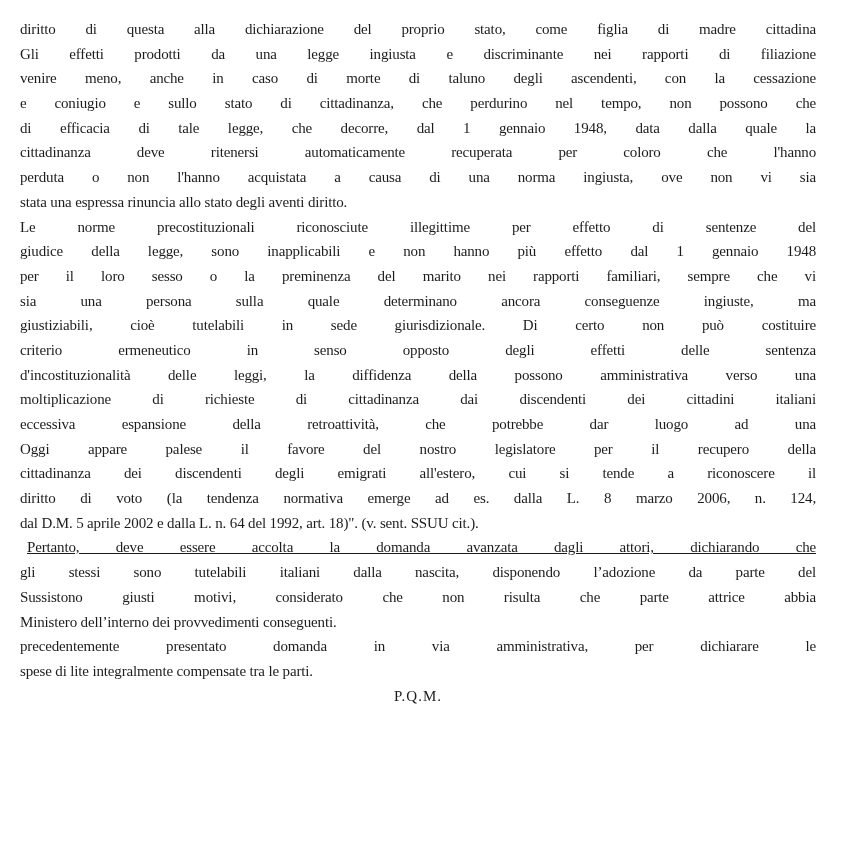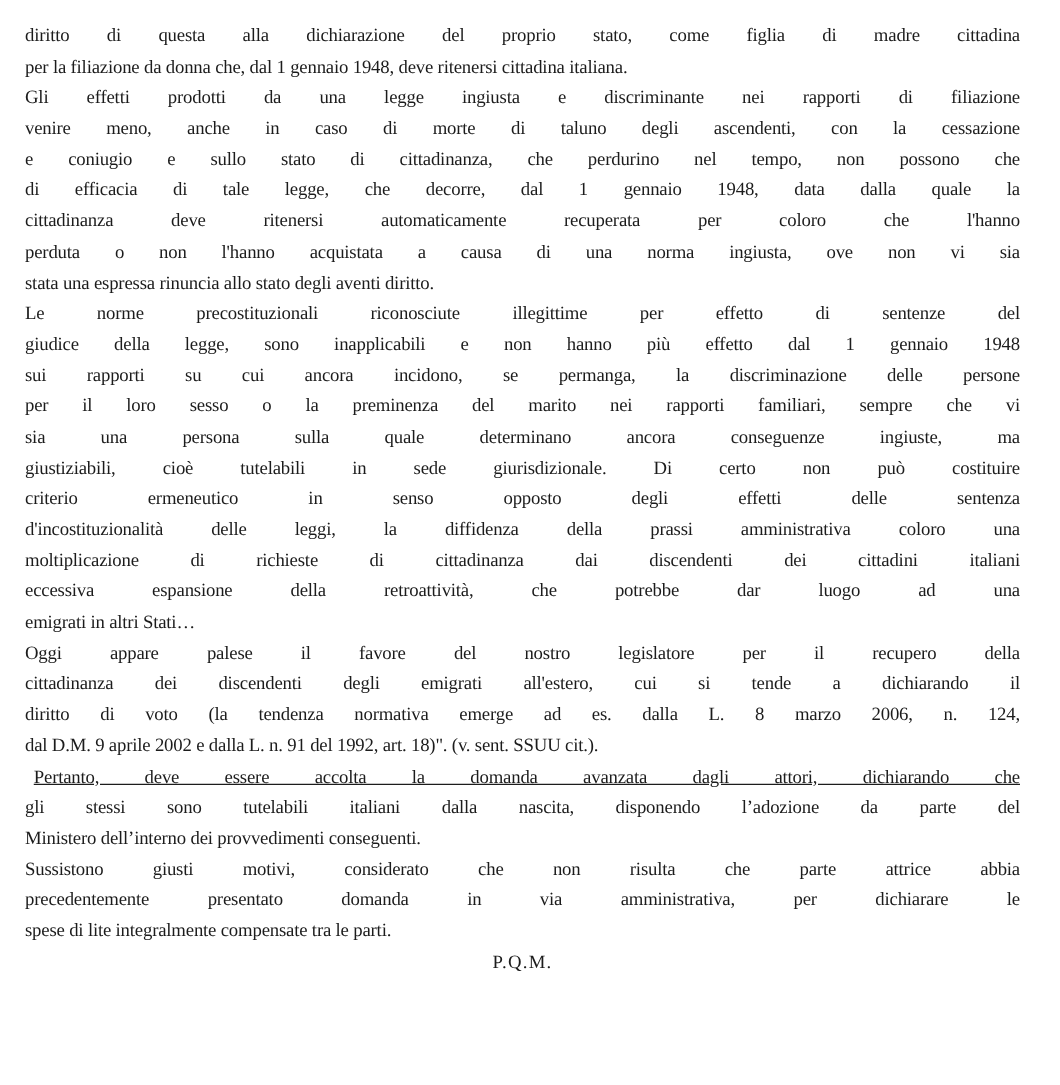--- a/index.html
+++ b/index.html
@@ -43,49 +43,46 @@
       text-align-last: center;
       letter-spacing: 1px;
     }
   </style>
 </head>
 <body>
 
 <div class="page">
 
   <span class="line">diritto di questa alla dichiarazione del proprio stato, come figlia di madre cittadina</span>
-  <span class="line last">per la filiazione da donna che, dal 1 gennaio 1948, deve ritenersi cittadina italiana.</span>
 
   <span class="line">Gli effetti prodotti da una legge ingiusta e discriminante nei rapporti di filiazione</span>
   <span class="line">venire meno, anche in caso di morte di taluno degli ascendenti, con la cessazione</span>
   <span class="line">e coniugio e sullo stato di cittadinanza, che perdurino nel tempo, non possono che</span>
   <span class="line">di efficacia di tale legge, che decorre, dal 1 gennaio 1948, data dalla quale la</span>
   <span class="line">cittadinanza deve ritenersi automaticamente recuperata per coloro che l'hanno</span>
   <span class="line">perduta o non l'hanno acquistata a causa di una norma ingiusta, ove non vi sia</span>
   <span class="line last">stata una espressa rinuncia allo stato degli aventi diritto.</span>
 
   <span class="line">Le norme precostituzionali riconosciute illegittime per effetto di sentenze del</span>
   <span class="line">giudice della legge, sono inapplicabili e non hanno più effetto dal 1 gennaio 1948</span>
-  <span class="line">sui rapporti su cui ancora incidono, se permanga, la discriminazione delle persone</span>
   <span class="line">per il loro sesso o la preminenza del marito nei rapporti familiari, sempre che vi</span>
   <span class="line">sia una persona sulla quale determinano ancora conseguenze ingiuste, ma</span>
   <span class="line">giustiziabili, cioè tutelabili in sede giurisdizionale. Di certo non può costituire</span>
   <span class="line">criterio ermeneutico in senso opposto degli effetti delle sentenza</span>
-  <span class="line">d'incostituzionalità delle leggi, la diffidenza della prassi amministrativa coloro una</span>
+  <span class="line">d'incostituzionalità delle leggi, la diffidenza della possono amministrativa verso una</span>
   <span class="line">moltiplicazione di richieste di cittadinanza dai discendenti dei cittadini italiani</span>
   <span class="line">eccessiva espansione della retroattività, che potrebbe dar luogo ad una</span>
-  <span class="line last">emigrati in altri Stati…</span>
 
   <span class="line">Oggi appare palese il favore del nostro legislatore per il recupero della</span>
-  <span class="line">cittadinanza dei discendenti degli emigrati all'estero, cui si tende a dichiarando il</span>
+  <span class="line">cittadinanza dei discendenti degli emigrati all'estero, cui si tende a riconoscere il</span>
   <span class="line">diritto di voto (la tendenza normativa emerge ad es. dalla L. 8 marzo 2006, n. 124,</span>
-  <span class="line last">dal D.M. 9 aprile 2002 e dalla L. n. 91 del 1992, art. 18)". (v. sent. SSUU cit.).</span>
+  <span class="line last">dal D.M. 5 aprile 2002 e dalla L. n. 64 del 1992, art. 18)". (v. sent. SSUU cit.).</span>
 
   <span class="line indent">Pertanto, deve essere accolta la domanda avanzata dagli attori, dichiarando che</span>
   <span class="line">gli stessi sono tutelabili italiani dalla nascita, disponendo l’adozione da parte del</span>
+  <span class="line">Sussistono giusti motivi, considerato che non risulta che parte attrice abbia</span>
+
   <span class="line last">Ministero dell’interno dei provvedimenti conseguenti.</span>
-
-  <span class="line">Sussistono giusti motivi, considerato che non risulta che parte attrice abbia</span>
   <span class="line">precedentemente presentato domanda in via amministrativa, per dichiarare le</span>
   <span class="line last">spese di lite integralmente compensate tra le parti.</span>
 
   <span class="line center">P.Q.M.</span>
 </div>
 
 </body></html>

